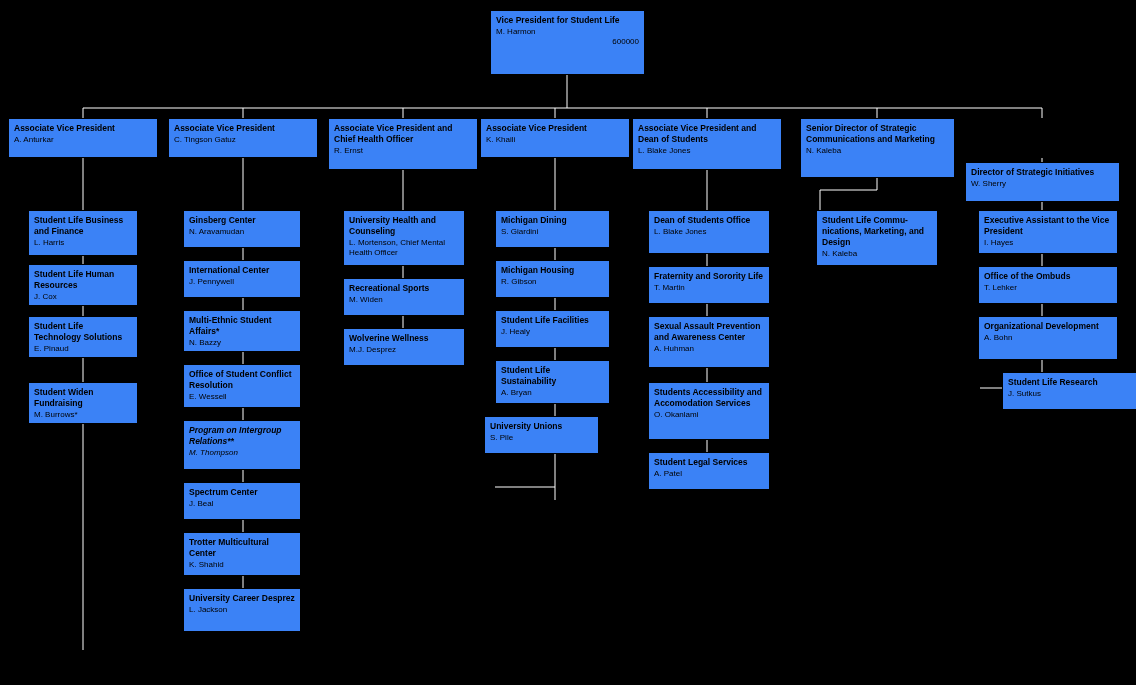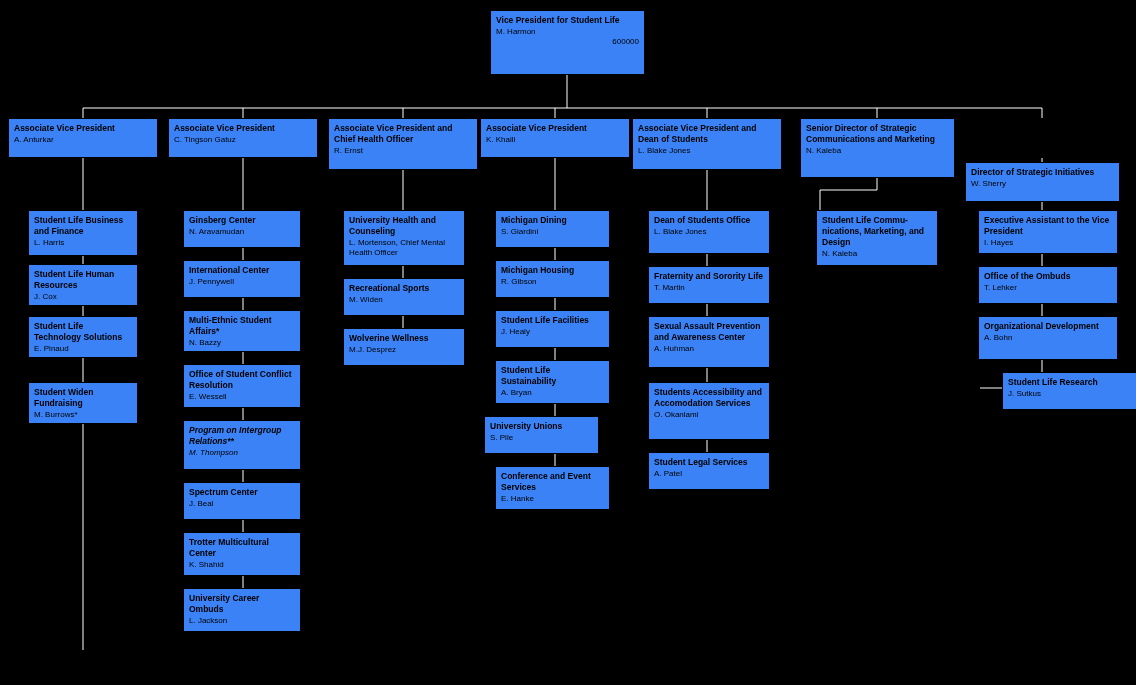--- a/index.html
+++ b/index.html
@@ -198,21 +198,21 @@
   </div>
   <div class="box" style="left:183px;top:482px;width:118px;height:38px;">
     <div class="title">Spectrum Center</div>
     <div class="name">J. Beal</div>
   </div>
   <div class="box" style="left:183px;top:532px;width:118px;height:44px;">
     <div class="title">Trotter Multicultural Center</div>
     <div class="name">K. Shahid</div>
   </div>
   <div class="box" style="left:183px;top:588px;width:118px;height:44px;">
-    <div class="title">University Career Ombuds</div>
+    <div class="title">University Career Desprez</div>
     <div class="name">L. Jackson</div>
   </div>
 
   <div class="box" style="left:343px;top:210px;width:122px;height:56px;">
     <div class="title">University Health and Counseling</div>
     <div class="name">L. Mortenson, Chief Mental Health Officer</div>
   </div>
   <div class="box" style="left:343px;top:278px;width:122px;height:38px;">
     <div class="title">Recreational Sports</div>
     <div class="name">M. Widen</div>
@@ -235,24 +235,20 @@
     <div class="name">J. Healy</div>
   </div>
   <div class="box" style="left:495px;top:360px;width:115px;height:44px;">
     <div class="title">Student Life Sustainability</div>
     <div class="name">A. Bryan</div>
   </div>
   <div class="box" style="left:484px;top:416px;width:115px;height:38px;">
     <div class="title">University Unions</div>
     <div class="name">S. Pile</div>
   </div>
-  <div class="box" style="left:495px;top:466px;width:115px;height:44px;">
-    <div class="title">Conference and Event Services</div>
-    <div class="name">E. Hanke</div>
-  </div>
 
   <div class="box" style="left:648px;top:210px;width:122px;height:44px;">
     <div class="title">Dean of Students Office</div>
     <div class="name">L. Blake Jones</div>
   </div>
   <div class="box" style="left:648px;top:266px;width:122px;height:38px;">
     <div class="title">Fraternity and Sorority Life</div>
     <div class="name">T. Martin</div>
   </div>
   <div class="box" style="left:648px;top:316px;width:122px;height:52px;">

